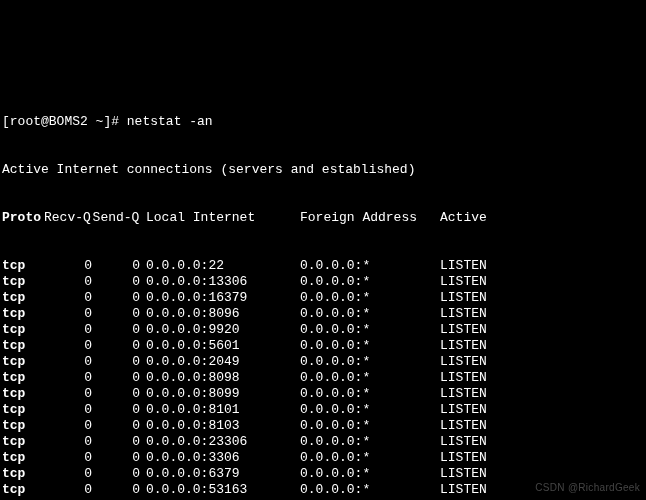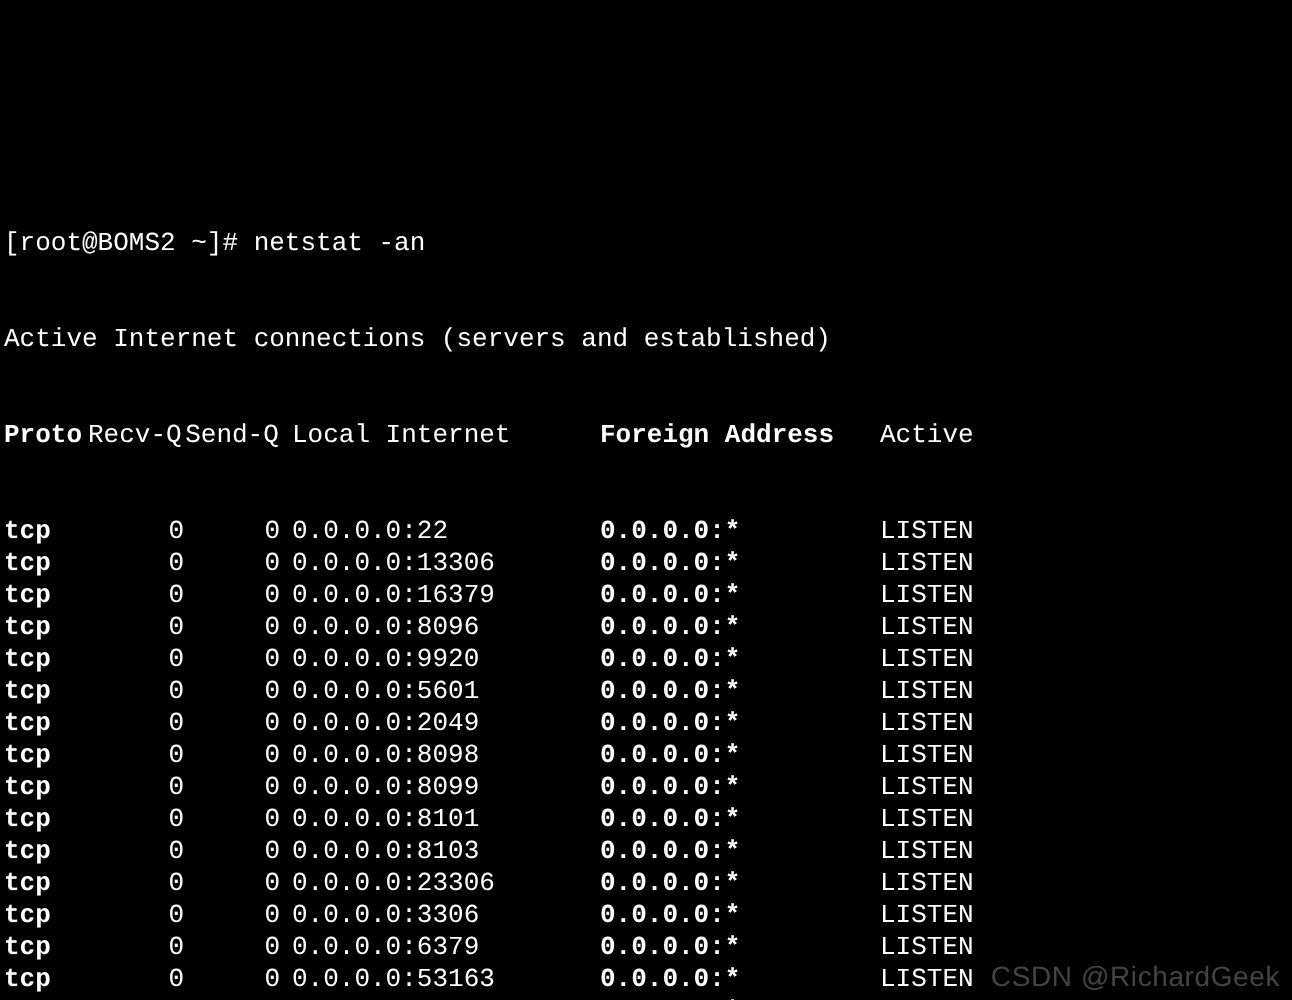--- a/index.html
+++ b/index.html
@@ -16,29 +16,29 @@
     white-space: pre;
   }
   .term {
     padding: 2px 2px;
   }
   .row { display: block; }
   .proto { display:inline-block; width:42px;font-weight:bold; }
   .recvq { display:inline-block; width:48px; text-align:right; }
   .sendq { display:inline-block; width:48px; text-align:right; padding-right:6px;}
   .local { display:inline-block; width:154px; }
-  .foreign { display:inline-block; width:140px;font-weight:bold; }
+  .foreign { display:inline-block; width:140px; }
   .state { display:inline-block; }
   .watermark {
     position: fixed;
     right: 6px;
     bottom: 4px;
     color: #888;
     opacity: 0.5;
-    font-size: 14px;
+    font-size: 10px;
     font-family: sans-serif;
     letter-spacing: 0.3px;
   }
 </style>
 </head>
 <body>
 
 
 
 <div class="term">

